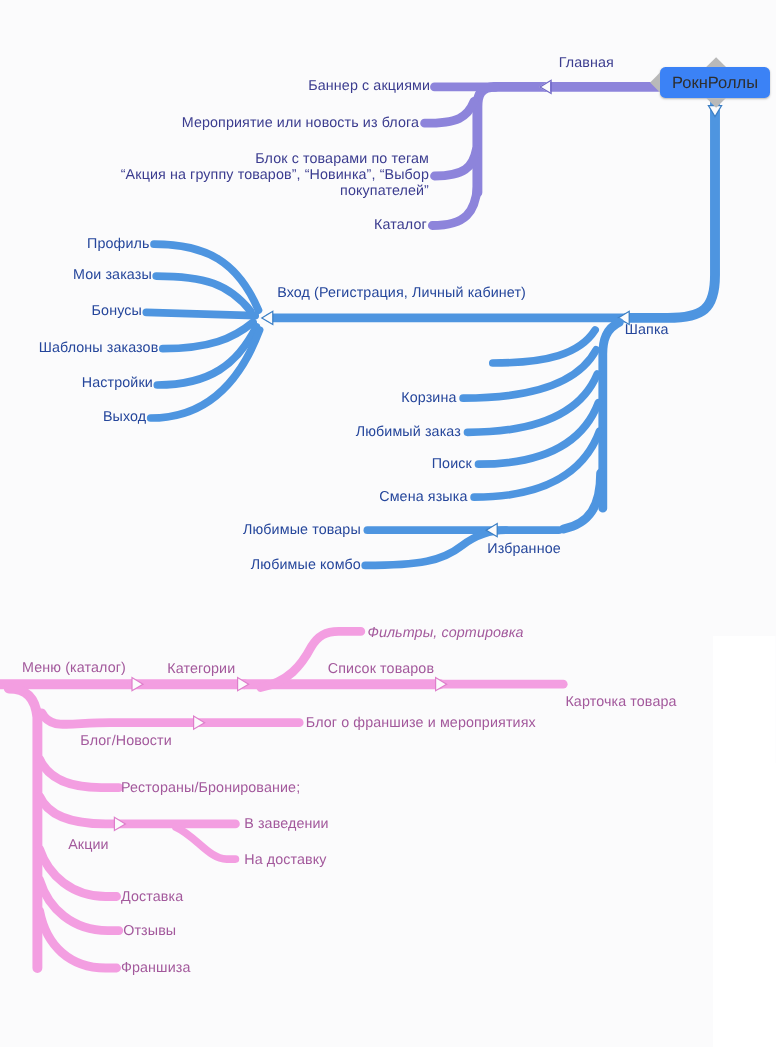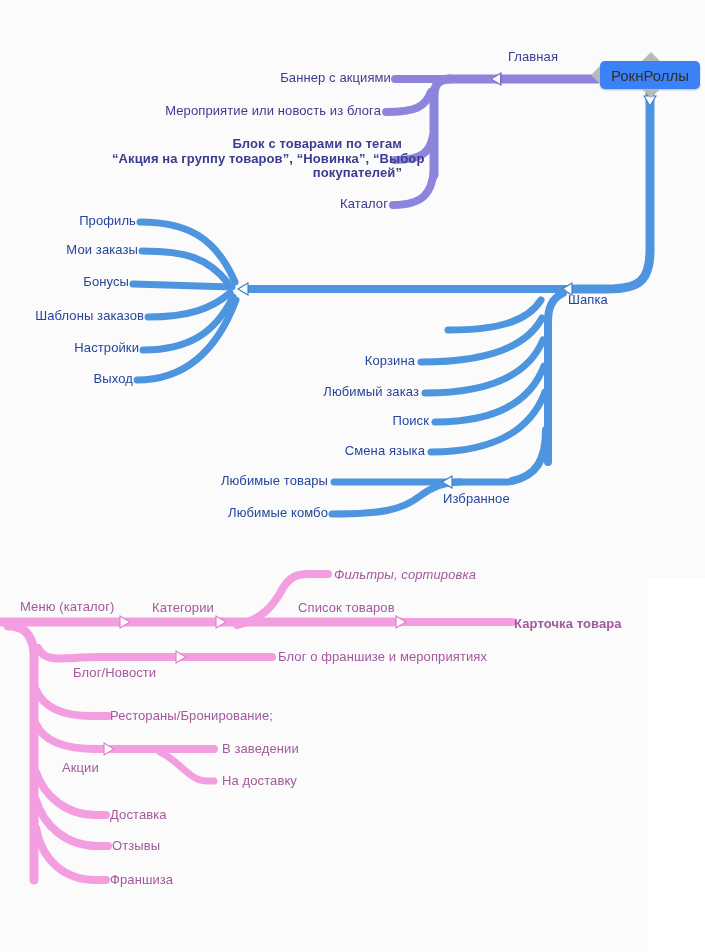--- a/index.html
+++ b/index.html
@@ -194,28 +194,29 @@
     <span class="notch-lf"></span>
     <span>РокнРоллы</span>
   </div>
 
   <div class="lbl purple-txt c" style="left:490px;top:50px;width:86px;">Главная</div>
 
   <div class="lbl purple-txt r" style="left:195px;top:71px;width:196px;">Баннер с акциями</div>
 
   <div class="lbl purple-txt r" style="left:125px;top:104px;width:256px;">Мероприятие или новость из блога</div>
 
-  <div class="lbl purple-txt r" style="left:112px;top:137px;width:290px;font-weight:bold;">Блок с товарами по тегам
+  <div class="lbl purple-txt r" style="left:100px;top:137px;width:290px;">Блок с товарами по тегам
 “Акция на группу товаров”, “Новинка”, “Выбор
 покупателей”</div>
 
   <div class="lbl purple-txt r" style="left:250px;top:197px;width:138px;">Каталог</div>
 
   <div class="lbl blue-txt l" style="left:568px;top:293px;width:110px;">Шапка</div>
 
+  <div class="lbl blue-txt l" style="left:252px;top:259px;width:330px;">Вход (Регистрация, Личный кабинет)</div>
 
   <div class="lbl blue-txt r" style="left:10px;top:214px;width:126px;">Профиль</div>
   <div class="lbl blue-txt r" style="left:10px;top:243px;width:128px;">Мои заказы</div>
   <div class="lbl blue-txt r" style="left:10px;top:275px;width:119px;">Бонусы</div>
   <div class="lbl blue-txt r" style="left:10px;top:309px;width:134px;">Шаблоны заказов</div>
   <div class="lbl blue-txt r" style="left:10px;top:341px;width:129px;">Настройки</div>
   <div class="lbl blue-txt r" style="left:10px;top:372px;width:123px;">Выход</div>
 
   <div class="lbl blue-txt r" style="left:280px;top:354px;width:135px;">Корзина</div>
   <div class="lbl blue-txt r" style="left:260px;top:385px;width:159px;">Любимый заказ</div>
@@ -227,21 +228,21 @@
   <div class="lbl blue-txt r" style="left:190px;top:506px;width:138px;">Любимые комбо</div>
 
   <div class="lbl pink-txt l" style="left:20px;top:600px;width:150px;">Меню (каталог)</div>
 
   <div class="lbl pink-txt l" style="left:152px;top:601px;width:120px;">Категории</div>
 
   <div class="lbl pink-txt l" style="left:334px;top:568px;width:180px;font-style:italic;">Фильтры, сортировка</div>
 
   <div class="lbl pink-txt l" style="left:298px;top:601px;width:160px;">Список товаров</div>
 
-  <div class="lbl pink-txt l" style="left:514px;top:617px;width:160px;font-weight:bold;">Карточка товара</div>
+  <div class="lbl pink-txt l" style="left:514px;top:631px;width:160px;">Карточка товара</div>
 
   <div class="lbl pink-txt l" style="left:73px;top:666px;width:130px;">Блог/Новости</div>
 
   <div class="lbl pink-txt l" style="left:278px;top:650px;width:220px;">Блог о франшизе и мероприятиях</div>
 
   <div class="lbl pink-txt l" style="left:110px;top:709px;width:200px;">Рестораны/Бронирование;</div>
 
   <div class="lbl pink-txt l" style="left:62px;top:761px;width:90px;">Акции</div>
 
   <div class="lbl pink-txt l" style="left:222px;top:742px;width:140px;">В заведении</div>

